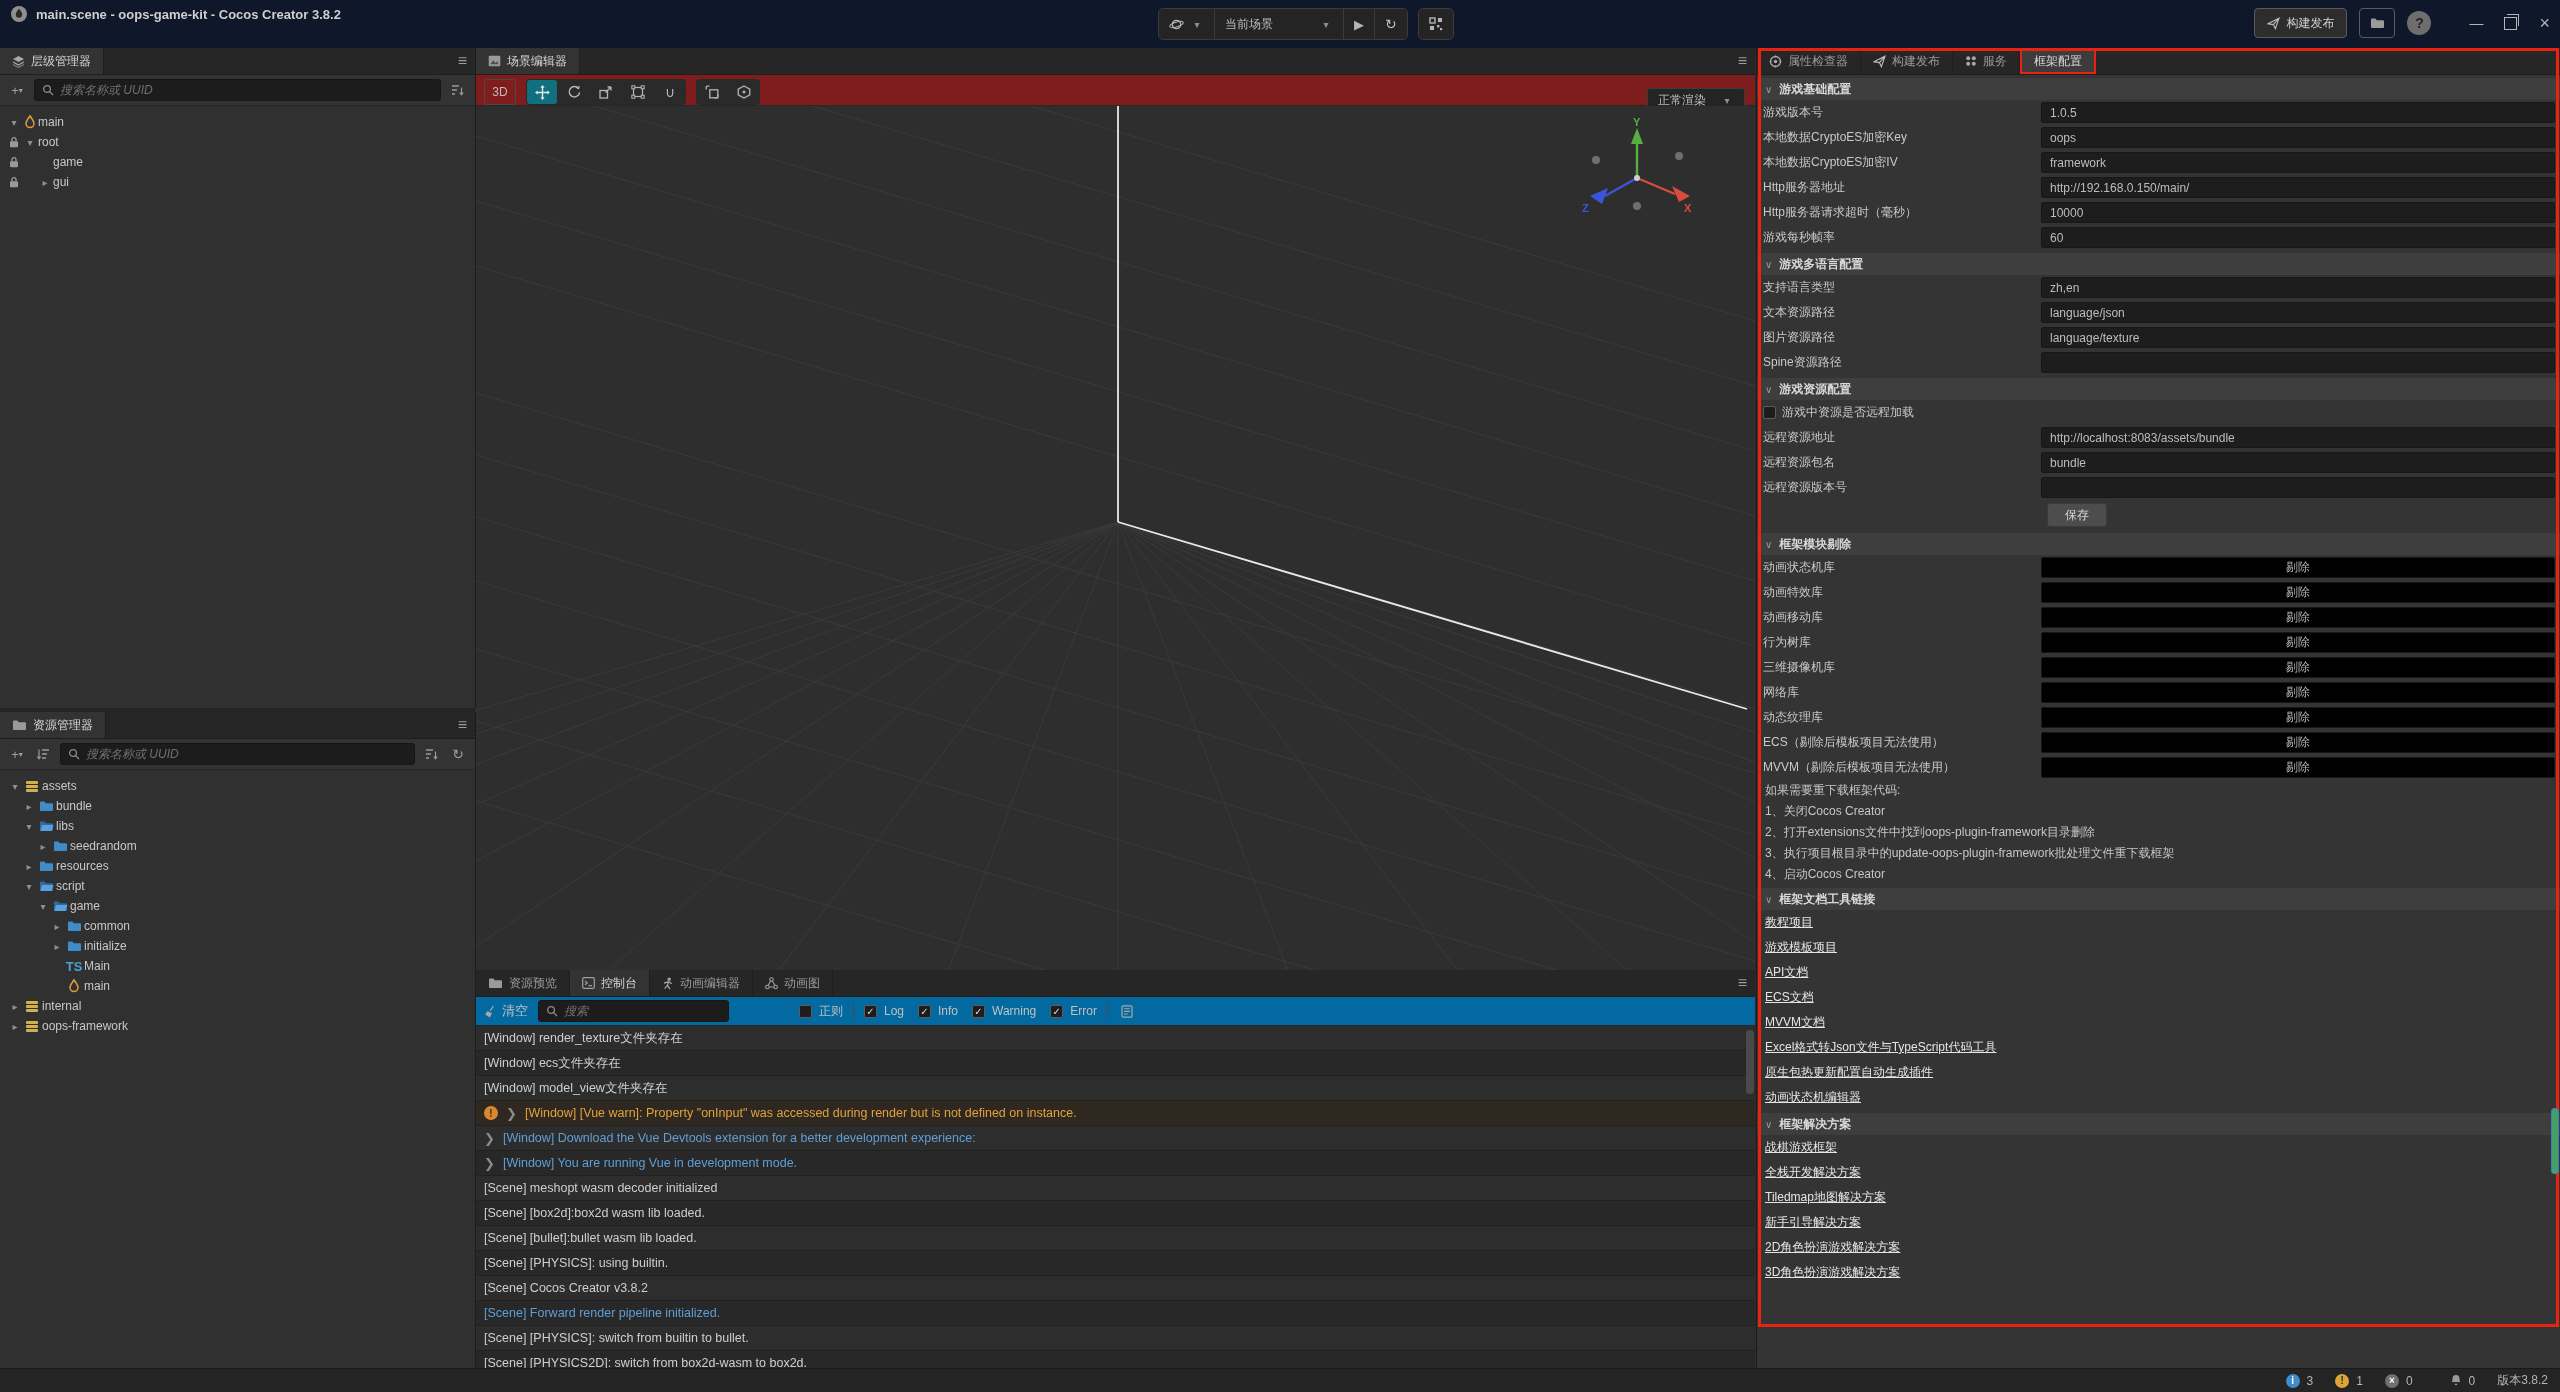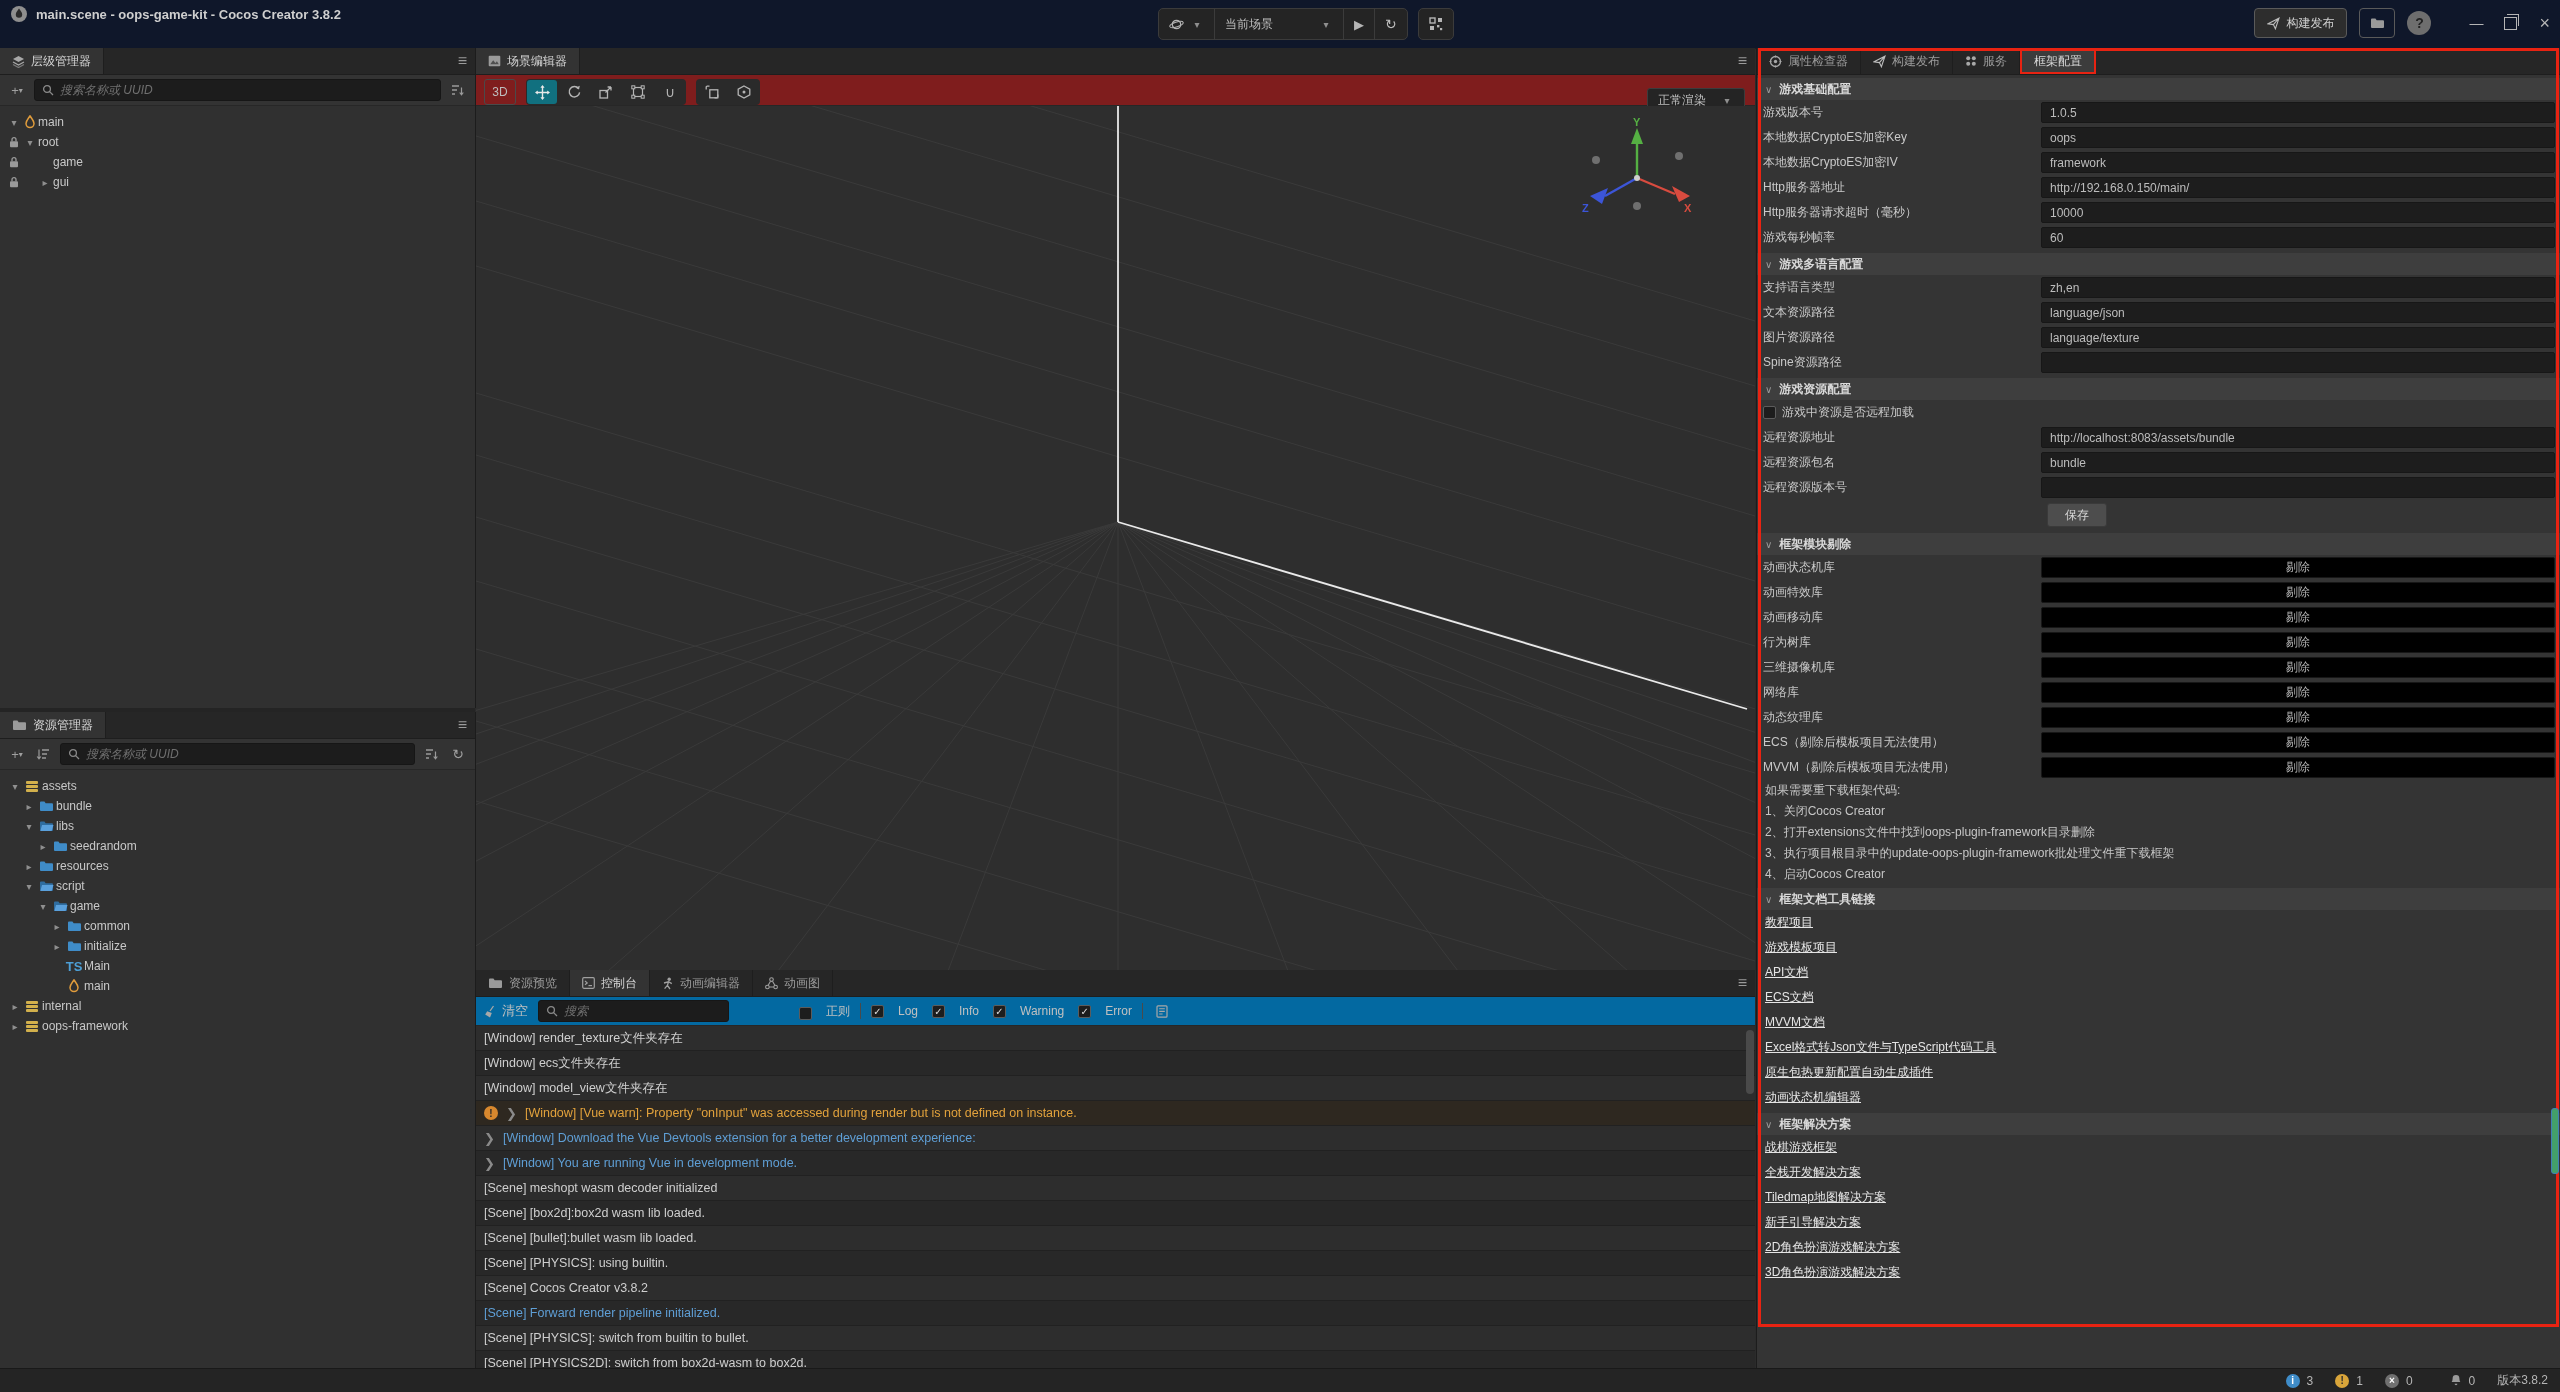--- a/index.html
+++ b/index.html
@@ -51,21 +51,21 @@
   .tool-btn.active{background:#11707f;color:#eaeaea;}
   .tool-group{display:flex;gap:2px;background:#2a2a2a;border-radius:4px;padding:1px;}
   .mode3d{width:30px;height:24px;border:1px solid #4a4a4a;border-radius:3px;display:flex;align-items:center;justify-content:center;color:#bdbdbd;}
   .scene-right{position:absolute;right:10px;top:13px;display:flex;align-items:center;gap:8px;flex-direction:column;}
   .render-select{display:flex;align-items:center;gap:14px;height:23px;padding:0 10px;background:#242424;border:1px solid #3c3c3c;border-radius:3px;color:#bdbdbd;}
   .viewport{position:relative;background:#2e2e2e;}
   
   .con-toolbar{height:28px;background:#0369a1;border-bottom:1px solid #272727;display:flex;align-items:center;gap:10px;padding:0 8px;}
   .con-search{width:175px;height:20px;background:#1c1c1c;border:1px solid #161616;border-radius:3px;display:flex;align-items:center;gap:6px;padding:0 7px;color:#6f6f6f;}
   .cb{width:13px;height:13px;background:#1d1d1d;border:1px solid #5c5c5c;border-radius:2px;display:flex;align-items:center;justify-content:center;font-size:10px;color:#ddd;box-sizing:border-box;}
-  .chk-item{display:flex;align-items:flex-end;gap:14px;color:#c0c0c0;}
+  .chk-item{display:flex;align-items:center;gap:7px;color:#c0c0c0;}
   .vdiv{width:1px;height:16px;background:#4a4a4a;}
   .logs{overflow:hidden;background:#2a2a2a;position:relative;}
   .log-row{height:24px;display:flex;align-items:center;padding:0 8px;border-bottom:1px solid #212121;font-size:12.5px;color:#cfcfcf;white-space:nowrap;}
   .log-row.odd{background:#2d2d2d;} .log-row.even{background:#282828;}
   .log-row.warn{background:#2e2820;color:#e2a23c;}
   .log-row.info{color:#5f9fd6;}
   .log-chev{color:#8a8a8a;margin-right:8px;font-size:13px;}
   .warn-ico{width:14px;height:14px;border-radius:50%;background:#d8882e;color:#2a2a2a;font-weight:bold;font-size:10px;display:flex;align-items:center;justify-content:center;margin-right:8px;}
   .con-scroll{position:absolute;right:1px;top:4px;width:8px;height:64px;background:#4a4a4a;border-radius:4px;}
   

